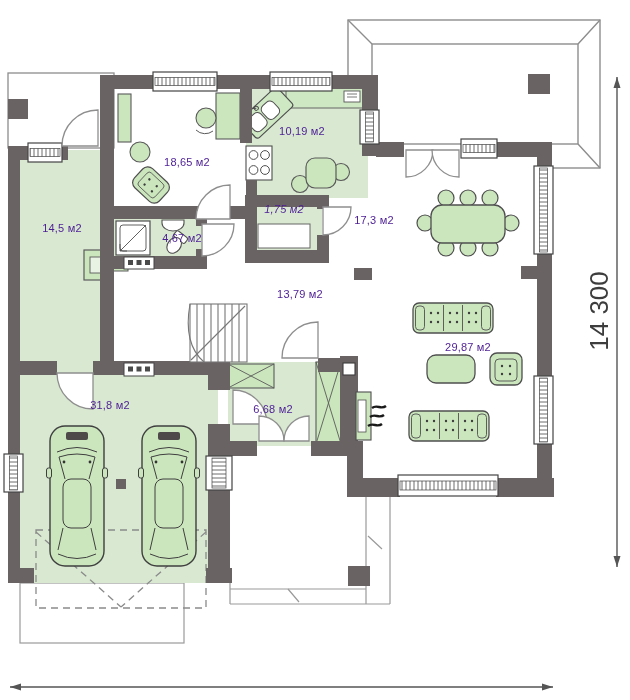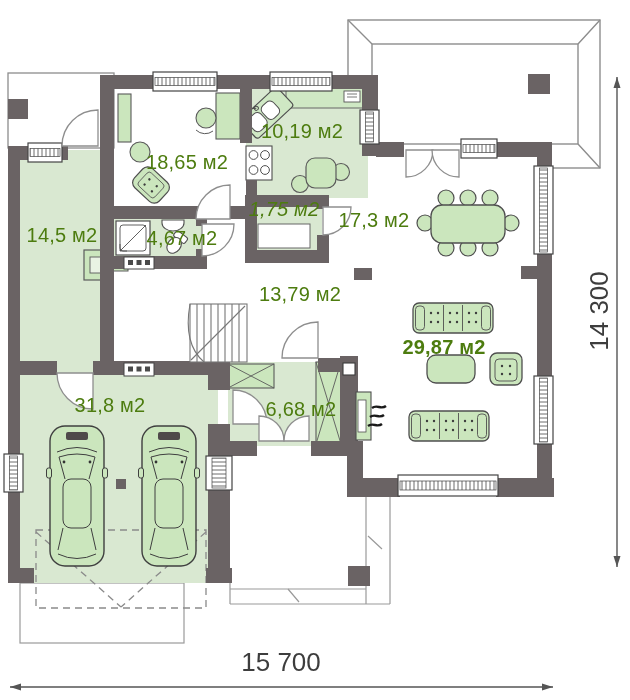--- a/index.html
+++ b/index.html
@@ -1,19 +1,19 @@
 <!DOCTYPE html>
 <html><head>
 <meta charset="utf-8">
 <style>
   html,body{margin:0;padding:0;background:#ffffff;}
   #stage{position:relative;width:630px;height:700px;background:#ffffff;overflow:hidden;
          font-family:"Liberation Sans", sans-serif;}
   #plan-svg{position:absolute;left:0;top:0;}
-  .room-label{position:absolute;transform:translate(-50%,-50%);font-size:20px;color:#4d7c0f;
+  .room-label{position:absolute;transform:translate(-50%,-50%);font-size:11px;color:#4c1d95;
               white-space:nowrap;letter-spacing:0.2px;}
   .dim-label{position:absolute;font-size:26px;color:#3d3d3d;white-space:nowrap;}
   #dim-bottom-label{left:281px;top:662px;transform:translate(-50%,-50%);}
   #dim-right-label{left:599px;top:311px;transform:translate(-50%,-50%) rotate(-90deg);}
 </style>
 </head>
 <body>
 
 <div id="stage">
 
@@ -341,27 +341,26 @@
     <polygon points="10,687 21,683.5 21,690.5" stroke="none"></polygon>
     <polygon points="553,687 542,683.5 542,690.5" stroke="none"></polygon>
   </g>
   <g stroke="#555" stroke-width="1.4" fill="#555">
     <line x1="617" y1="77" x2="617" y2="567"></line>
     <polygon points="617,77 613.5,88 620.5,88" stroke="none"></polygon>
     <polygon points="617,567 613.5,556 620.5,556" stroke="none"></polygon>
   </g>
 </svg>
 
-<div class="room-label" style="left:62px;top:228px;margin-top:7px;">14,5 м2</div>
+<div class="room-label" style="left:62px;top:228px;">14,5 м2</div>
 <div class="room-label" style="left:187px;top:162px;">18,65 м2</div>
 <div class="room-label" style="left:302px;top:131px;">10,19 м2</div>
 <div class="room-label" style="left:284px;top:209px;font-style:italic;">1,75 м2</div>
 <div class="room-label" style="left:182px;top:238px;">4,67 м2</div>
 <div class="room-label" style="left:374px;top:220px;">17,3 м2</div>
 <div class="room-label" style="left:300px;top:294px;text-align:right;">13,79 м2</div>
 <div class="room-label" style="left:110px;top:405px;text-align:right;">31,8 м2</div>
-<div class="room-label" style="left:273px;top:409px;margin-left:28px;">6,68 м2</div>
-<div class="room-label" style="left:444px;top:347px;font-weight:bold;">29,87 м2</div>
-
-<div class="dim-label" id="dim-bottom-label">15 700</div>
+<div class="room-label" style="left:273px;top:409px;">6,68 м2</div>
+<div class="room-label" style="left:468px;top:347px;">29,87 м2</div>
+
 <div class="dim-label" id="dim-right-label">14 300</div>
 
 </div>
 
 </body></html>

